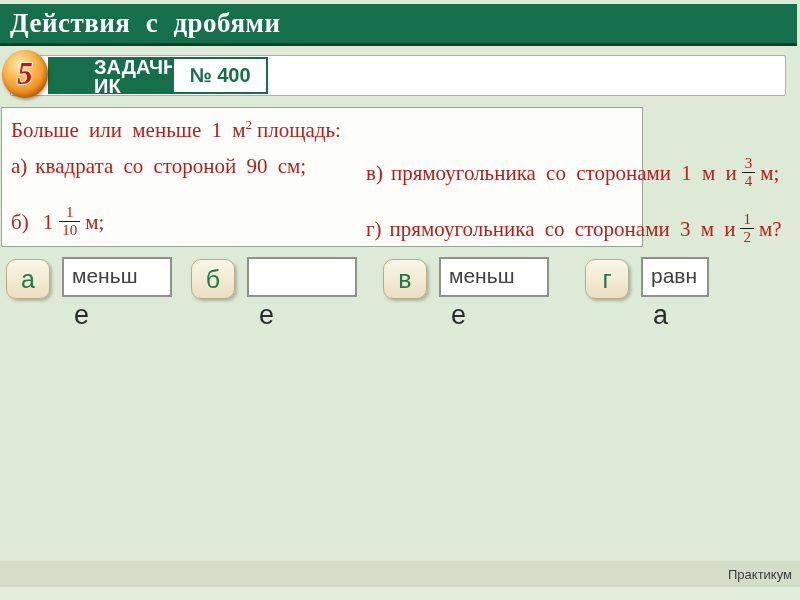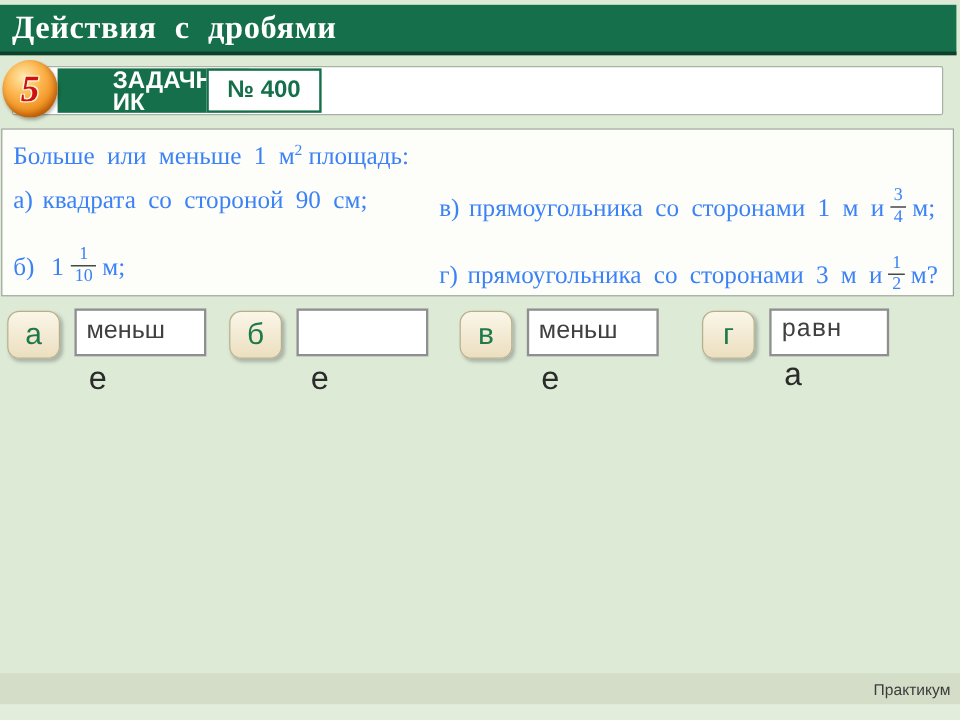--- a/index.html
+++ b/index.html
@@ -27,23 +27,23 @@
                      background:#156f4a; z-index:2; overflow:visible;padding-left:40px; }
   .task-source-btn .btn-text { display:block; width:90px; word-break:break-all;
                                color:#ffffff; font-weight:bold; font-size:20px; line-height:19px;
                                padding:1px 0 0 6px; }
   .task-number-box { position:absolute; left:172px; top:57px; width:96px; height:37px;
                      background:#ffffff; border:2px solid #156f4a; box-sizing:border-box;
                      display:flex; align-items:center; justify-content:center; z-index:2; }
   .task-number { color:#156f4a; font-weight:bold; font-size:20px; }
 
   
-  .problem-box { position:absolute; left:1px; top:107px; width:794px; height:140px;
+  .problem-box { position:absolute; left:1px; top:107px; width:642px; height:140px;
                  background:#fdfdf9; border:1px solid #98a296; box-sizing:border-box;
-                 font-family:"Liberation Serif", serif; color:#3b82f6; font-size:21px; }
+                 font-family:"Liberation Serif", serif; color:#b91c1c; font-size:21px; }
   .problem-box .row { position:absolute; white-space:nowrap; word-spacing:5px; }
   .problem-box .lbl { margin-right:8px; }
   .row-intro { left:9px; top:9px; }
   .row-a { left:9px; top:46px; }
   .row-b { left:9px; top:91px; height:46px; display:flex; align-items:center; }
   .row-v { left:364px; top:43px; height:44px; display:flex; align-items:center; }
   .row-g { left:364px; top:98px; height:46px; display:flex; align-items:center; }
   sup.sq { font-size:13px; margin-right:5px; }
   .frac { display:inline-block; vertical-align:middle; text-align:center;
           font-size:15px; line-height:1.1; margin:0 5px; position:relative; top:-1px; }
@@ -154,21 +154,21 @@
   <div class="answer-box" style="width:110px;">
     <span class="l1">меньш</span>
     <span class="l2">е</span>
   </div>
 </div>
 
 <div class="answer-group g-g">
   <div class="letter-btn">
     <span>г</span>
   </div>
-  <div class="answer-box" style="width:100px;font-family:Liberation Mono, monospace;">
+  <div class="answer-box" style="width:68px;">
     <span class="l1">равн</span>
     <span class="l2">а</span>
   </div>
 </div>
 
 <div class="footer-band">
   <span class="footer-label">Практикум</span>
 </div>
 <div class="bottom-strip"></div>
 

